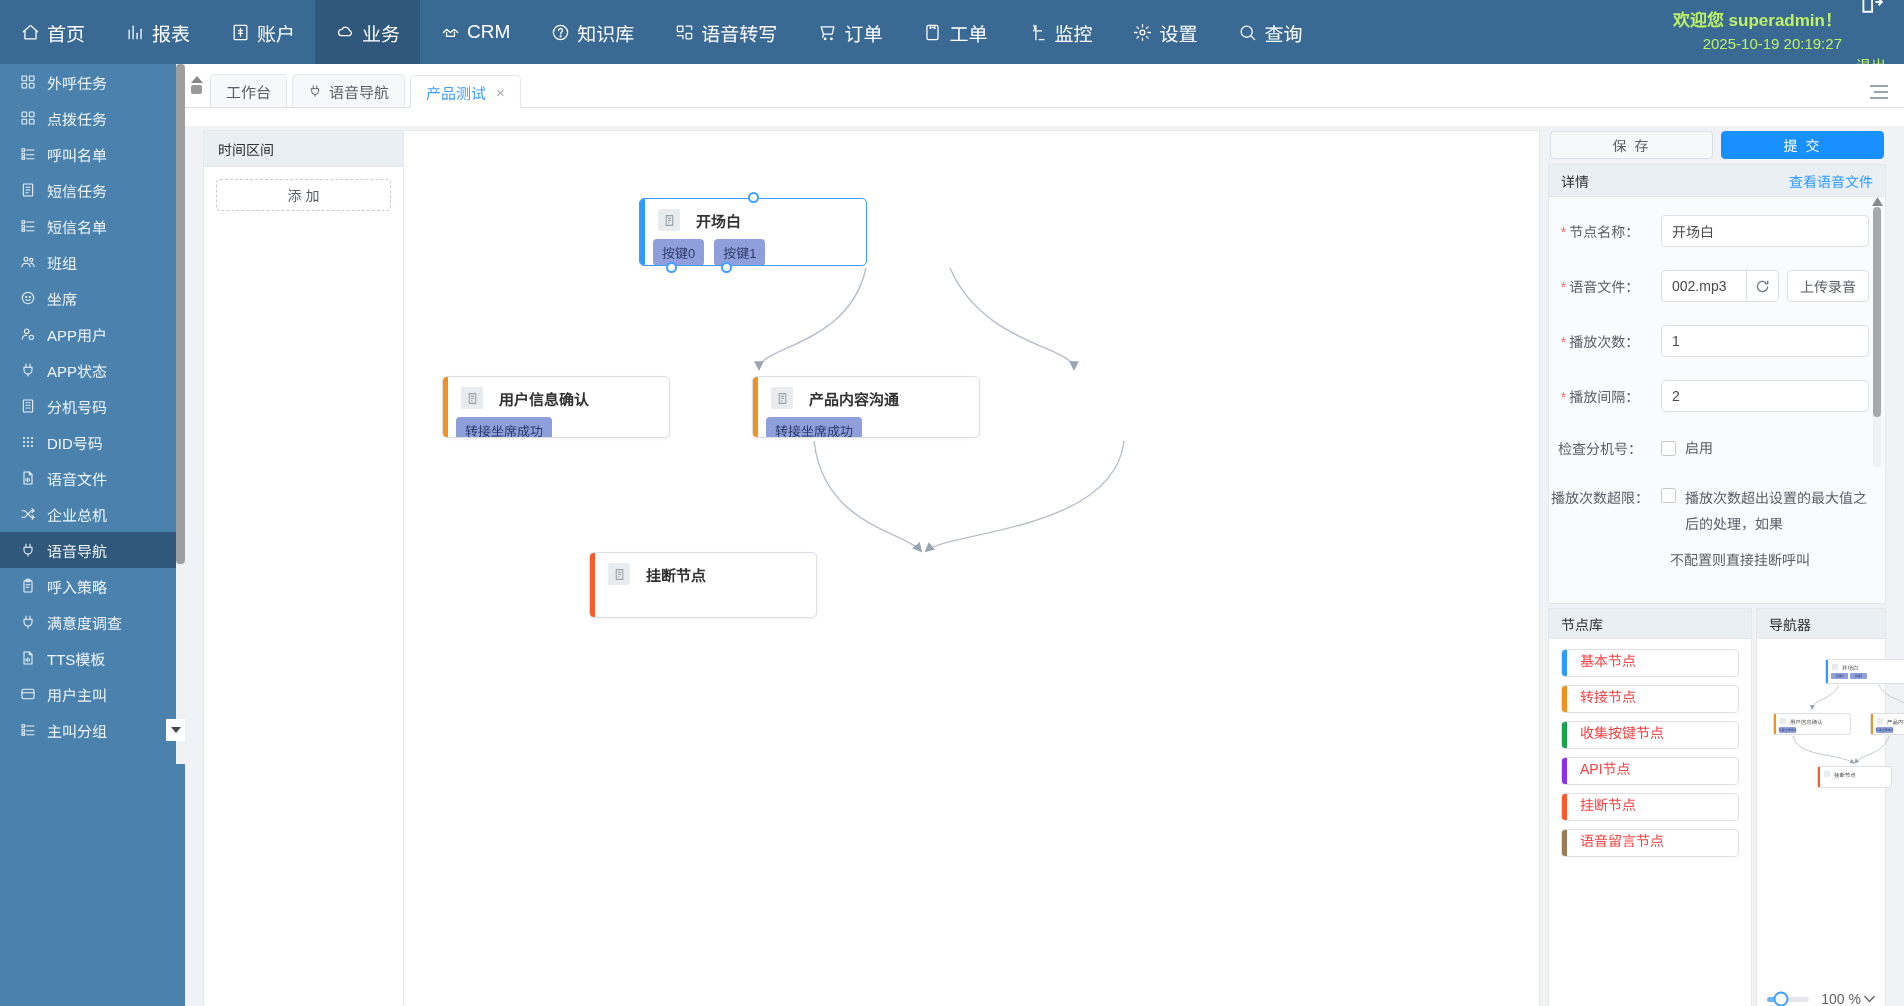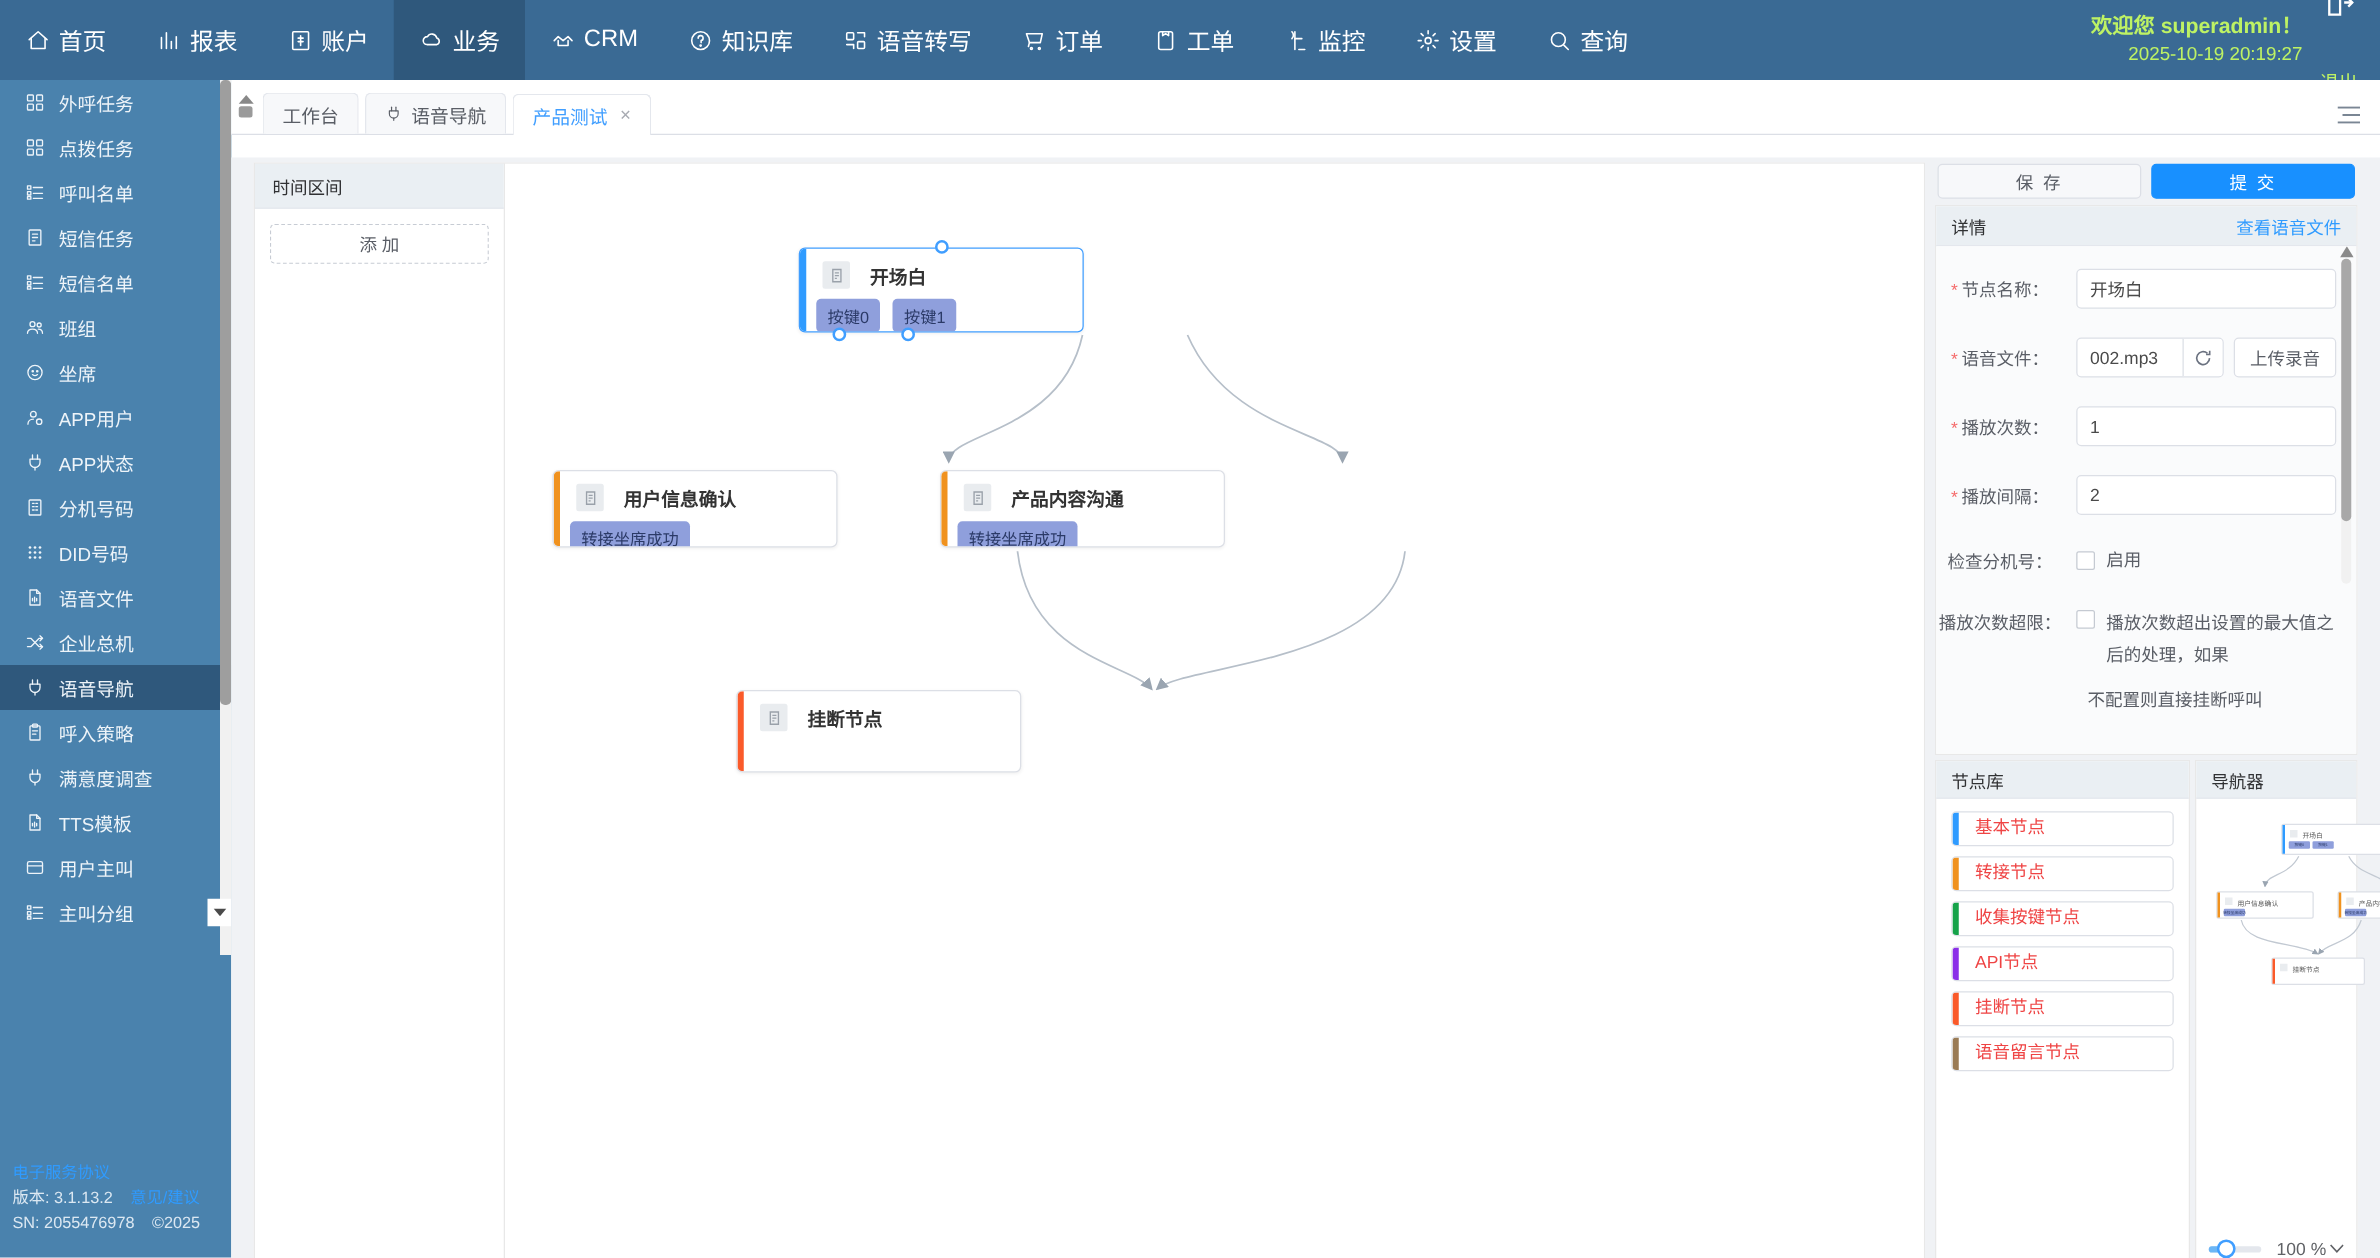--- a/index.html
+++ b/index.html
@@ -615,31 +615,20 @@
           <span>主叫分组</span>
         </div>
       </div>
     <div id="sidebar-track">
       <div id="sidebar-thumb"></div>
     </div>
     <div id="sidebar-down-arrow">
       <svg viewBox="0 0 12 12">
           <path d="M1 3l5 6 5-6z" fill="#4a4a4a"></path>
         </svg>
-    </div>
-  </div>
-  <div id="sidebar-footer">
-    <div><a>电子服务协议</a></div>
-    <div class="foot-row">
-      <span>版本: 3.1.13.2</span>
-      <a>意见/建议</a>
-    </div>
-    <div class="foot-row">
-      <span>SN: 2055476978</span>
-      <span>©2025</span>
     </div>
   </div>
 </div>
 
 <div id="tabbar">
   <div id="tab-scroll-arrows">
     <div class="tri-up"></div>
     <div class="tri-dot"></div>
   </div>
   <div id="tabs-container" style="display:flex;align-items:flex-end;">

